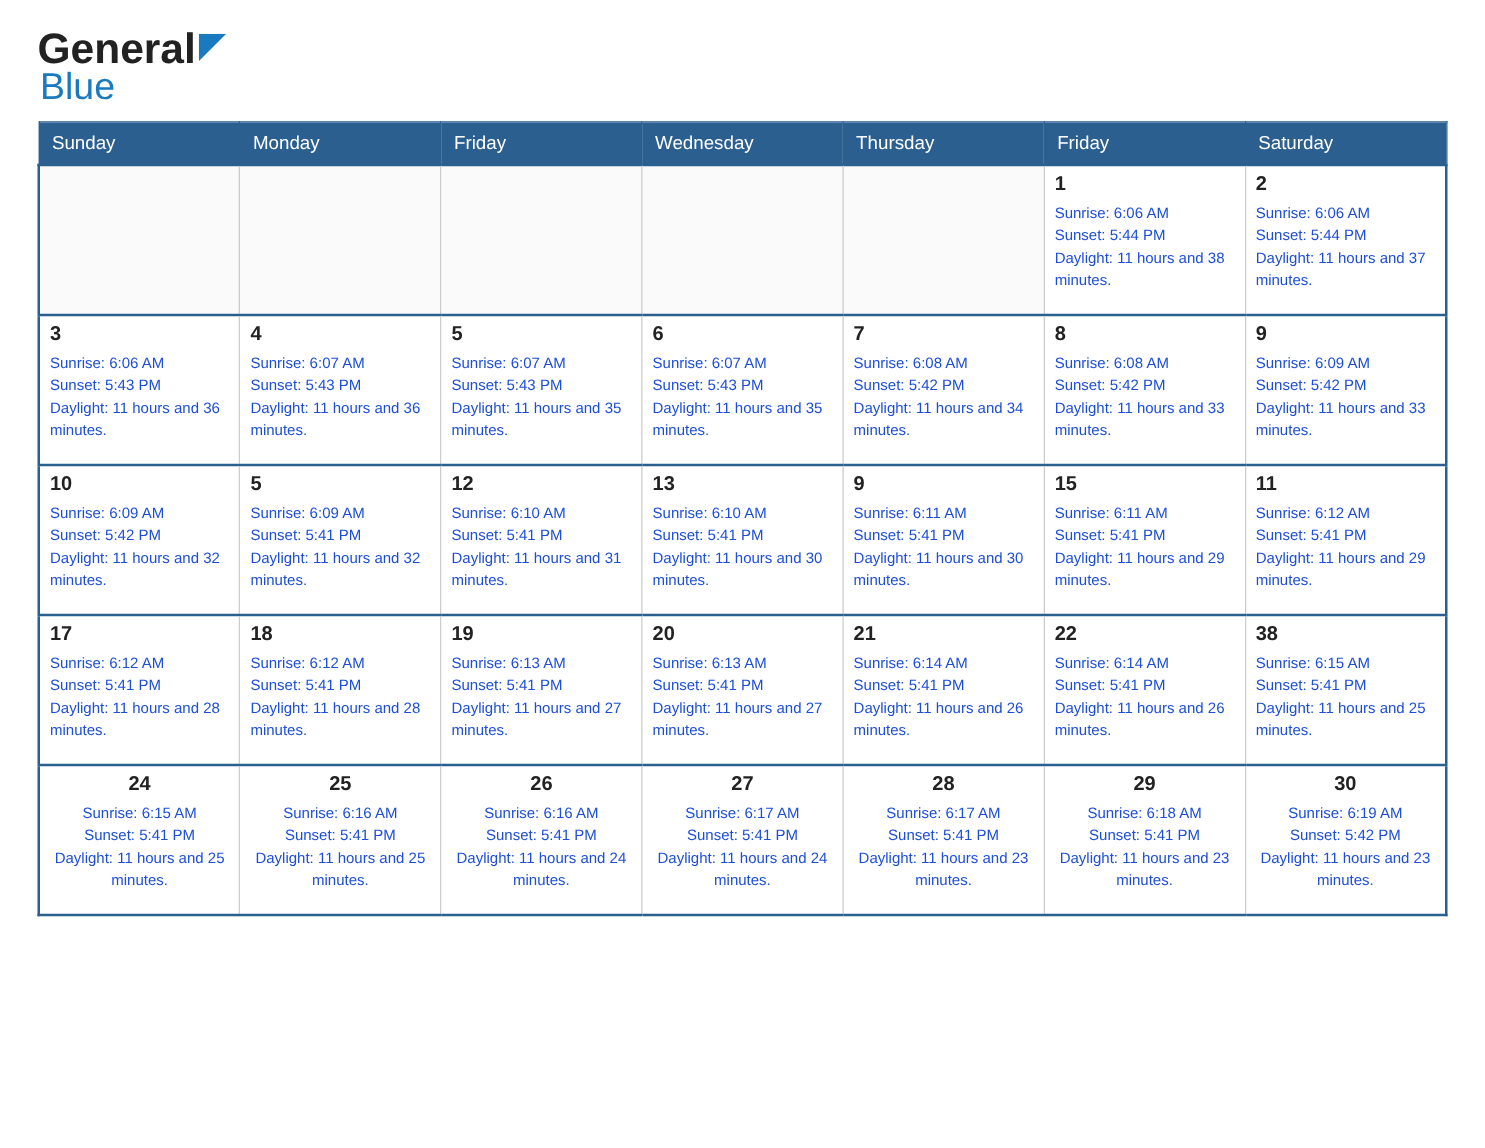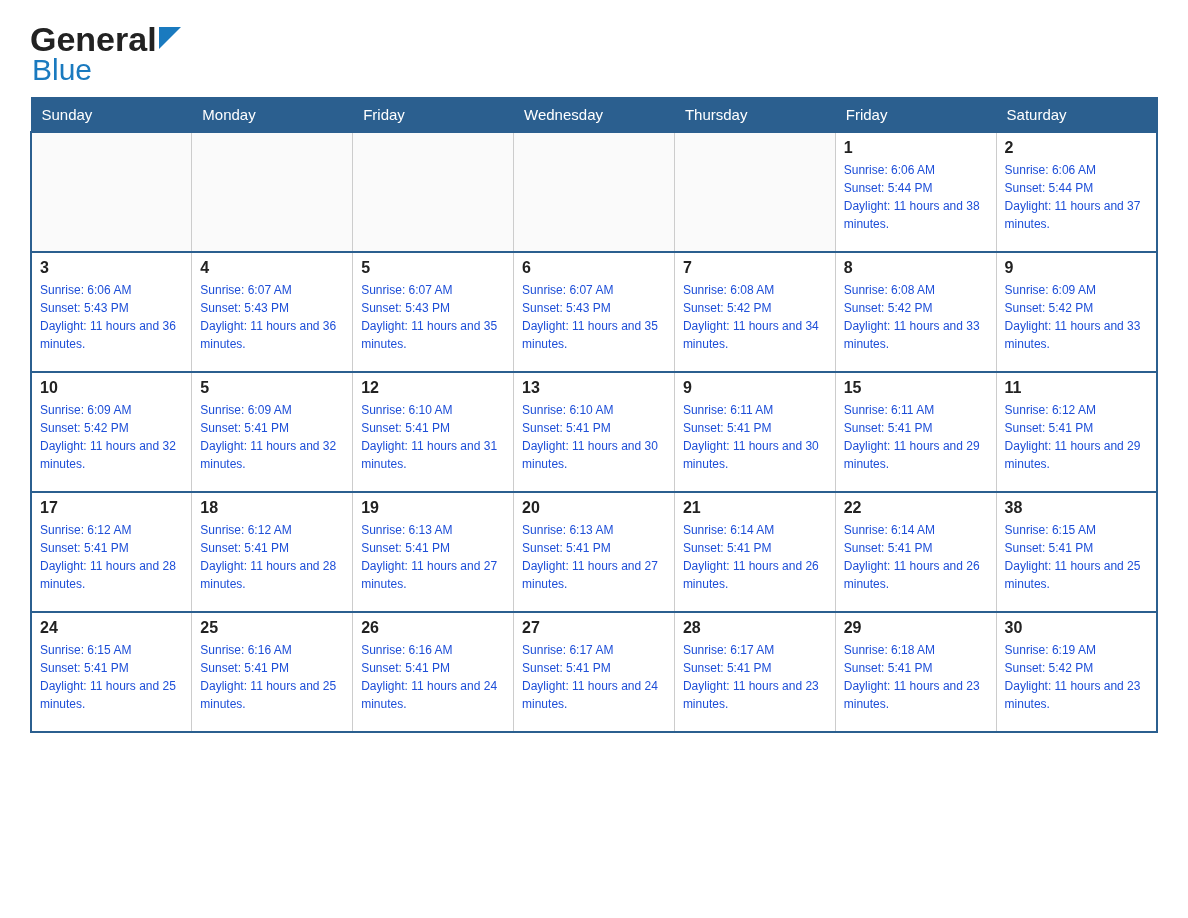--- a/index.html
+++ b/index.html
@@ -77,20 +77,21 @@
       border-top: 2px solid #2b5f8f;
     }
     tbody tr td:first-child {
       border-left: 2px solid #2b5f8f;
     }
     tbody tr td:last-child {
       border-right: 2px solid #2b5f8f;
     }
     tbody tr:last-child td {
       border-bottom: 2px solid #2b5f8f;
+      text-align: center;
     }
     .row-divider td {
       border-top: 2px solid #2b5f8f !important;
     }
   </style>
 </head>
 <body>
 
 <div class="header-area">
   <div class="logo-area">

